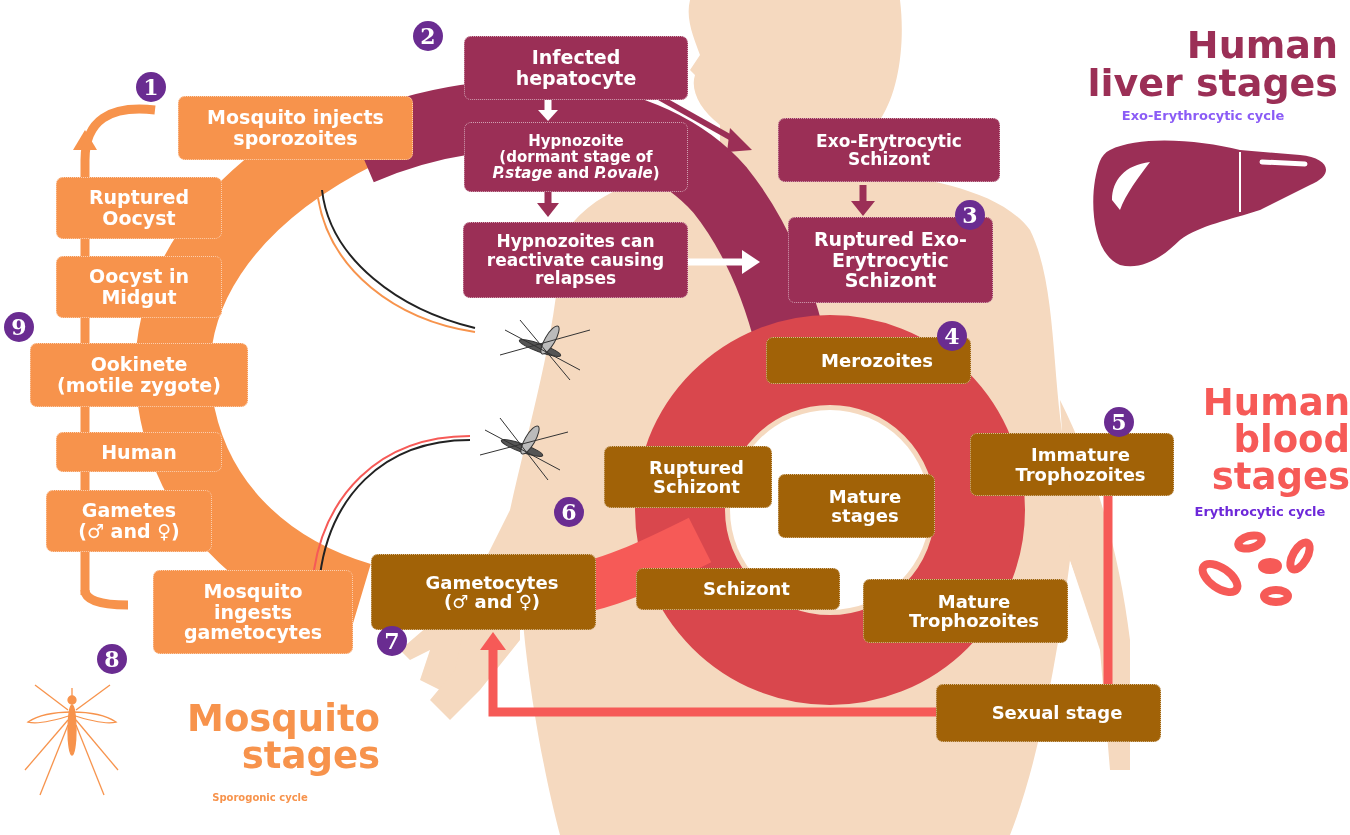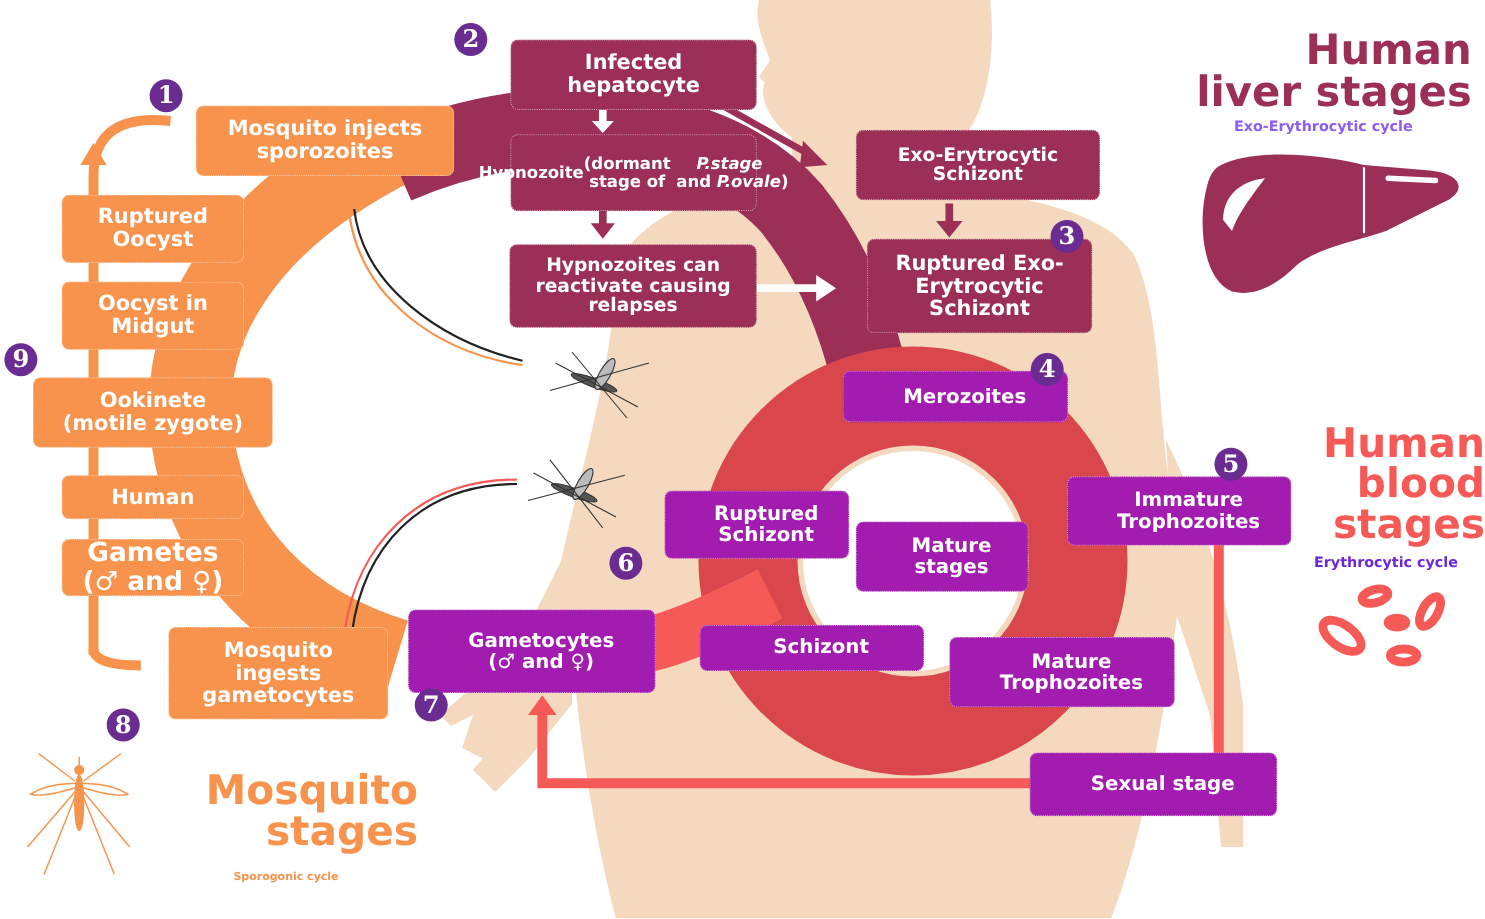--- a/index.html
+++ b/index.html
@@ -5,21 +5,21 @@
   html, body { margin:0; padding:0; background:#ffffff; }
   body { width:1350px; height:835px; position:relative; overflow:hidden; font-family:"DejaVu Sans", sans-serif; }
   #stage { position:absolute; left:0; top:0; width:1350px; height:835px; }
   .box {
     position:absolute; display:flex; align-items:center; justify-content:center; text-align:center;
     color:#fff; font-weight:bold; border-radius:7px; box-sizing:border-box;
     border:1.5px dotted rgba(255,255,255,0.55); line-height:1.08; white-space:pre-line;margin-left:26px;
   }
   .orange { background:#f7934c; }
   .plum { background:#9b2f56; }
-  .red { background:#a21caf;padding-left:17px; }
+  .red { background:#a16207;padding-left:17px; }
   .badge {
     position:absolute; width:30px; height:30px; border-radius:50%; background:#6a2c91; color:#fff;
     font-family:"DejaVu Serif", serif; font-weight:bold; font-size:22px; display:flex; align-items:center; justify-content:center;
   }
   .title { position:absolute; font-weight:bold; text-align:right; line-height:1.0; white-space:pre-line; }
   .sub { position:absolute; font-weight:bold; text-align:center; }
 </style>
 </head>
 <body>
 
@@ -114,29 +114,29 @@
 
   <div class="box orange" style="left:152px;top:96px;width:235px;height:64px;font-size:19px">Mosquito injects
 sporozoites</div>
   <div class="box orange" style="left:30px;top:177px;width:166px;height:62px;font-size:19px">Ruptured
 Oocyst</div>
   <div class="box orange" style="left:30px;top:256px;width:166px;height:62px;font-size:19px">Oocyst in
 Midgut</div>
   <div class="box orange" style="left:4px;top:343px;width:218px;height:64px;font-size:19px">Ookinete
 (motile zygote)</div>
   <div class="box orange" style="left:30px;top:432px;width:166px;height:40px;font-size:19px">Human</div>
-  <div class="box orange" style="left:30px;top:490px;width:166px;height:52px;font-size:24px">Gametes
+  <div class="box orange" style="left:20px;top:490px;width:166px;height:62px;font-size:19px">Gametes
 (♂ and ♀)</div>
   <div class="box orange" style="left:127px;top:570px;width:200px;height:84px;font-size:19px">Mosquito
 ingests
 gametocytes</div>
 
   <div class="box plum" style="left:438px;top:36px;width:224px;height:64px;font-size:19px">Infected
 hepatocyte</div>
-  <div class="box plum" style="left:438px;top:122px;width:224px;height:70px;font-size:15px;flex-direction:row">
+  <div class="box plum" style="left:438px;top:122px;width:224px;height:70px;font-size:15px;flex-direction:column">
     <span>Hypnozoite</span>
     <span>(dormant stage  of</span>
     <span><i>P.stage</i><span style="white-space:pre"> and </span><i>P.ovale</i><span>)</span></span>
   </div>
   <div class="box plum" style="left:437px;top:222px;width:225px;height:76px;font-size:17px">Hypnozoites can
 reactivate causing
 relapses</div>
   <div class="box plum" style="left:752px;top:118px;width:222px;height:64px;font-size:17px">Exo-Erytrocytic
 Schizont</div>
   <div class="box plum" style="left:762px;top:217px;width:205px;height:86px;font-size:19px">Ruptured Exo-

